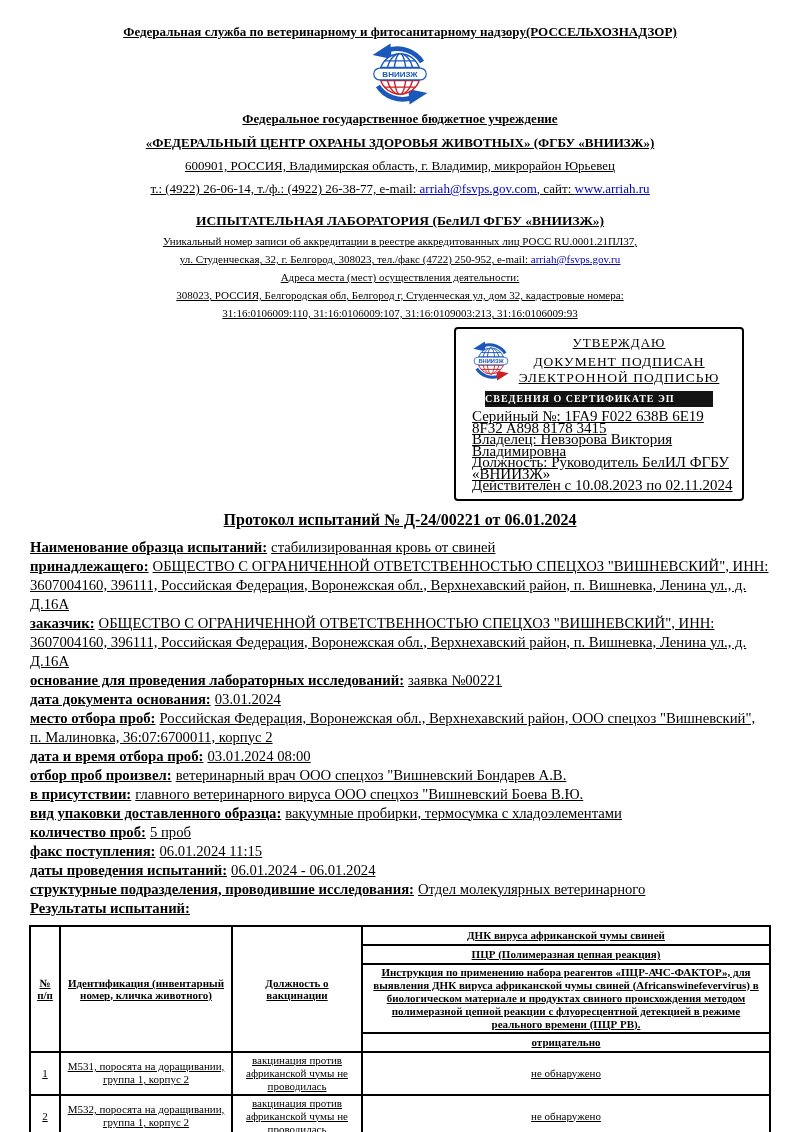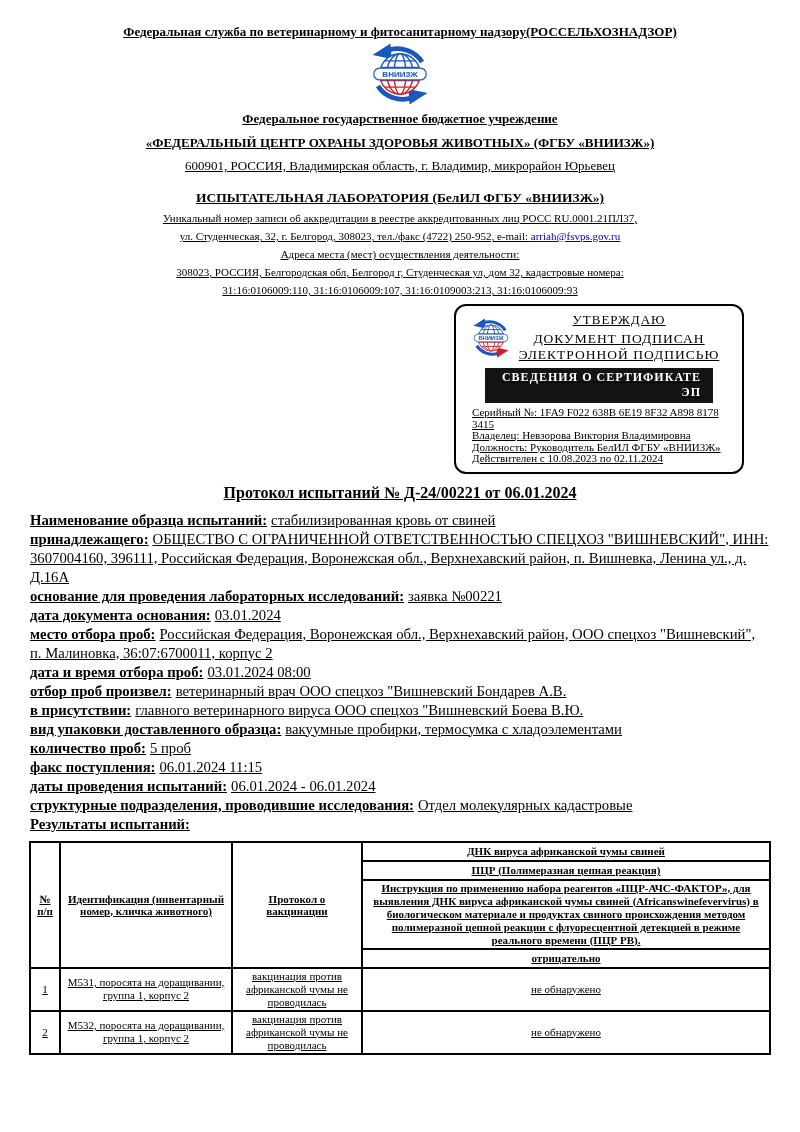--- a/index.html
+++ b/index.html
@@ -12,26 +12,26 @@
   .logo-wrap { margin:3px auto 0 auto; width:100px; }
   .org-type { font-weight:bold; font-size:13px; margin-top:2px; }
   .org-name { font-weight:bold; font-size:13px; margin-top:8px; }
   .org-addr { font-size:13px; margin-top:7px; }
   .org-contacts { font-size:13px; margin-top:7px; }
   a.doc-link { color:#0000bb; text-decoration:underline; }
 
   .lab-name { font-weight:bold; font-size:13.5px; margin-top:16px;text-align:center; }
   .lab-line { font-size:11px; margin-top:6px; }
 
-  .stamp { width:290px; margin:8px 56px 0 auto; border:2.5px solid #000; border-radius:12px; padding:6px 8px 7px 8px; position:relative; min-height:110px; }
+  .stamp { width:290px; margin:8px 56px 0 auto; border:2.5px solid #000; border-radius:4px; padding:6px 8px 7px 8px; position:relative; min-height:110px; }
   .stamp-logo { position:absolute; left:12px; top:12px; }
   .stamp-approve { text-align:center; font-size:13px; letter-spacing:1px; padding-left:40px; }
   .stamp-signed { text-align:center; font-size:13.5px; letter-spacing:1px; padding-left:40px; line-height:16px; margin-top:3px; }
-  .stamp-bar { display:block; margin:5px auto 4px auto; width:228px; background:#141414; color:#fff; font-weight:bold; font-size:12px; text-align:right; letter-spacing:1px; padding:2px 12px 3px 0; }
-  .stamp-small { font-size:11px; line-height:11.5px; padding-left:8px; }
+  .stamp-bar { display:block; margin:5px auto 4px auto; width:228px; background:#141414; color:#fff; font-weight:bold; font-size:10px; text-align:left; letter-spacing:1px; padding:2px 12px 3px 0; }
+  .stamp-small { font-size:15px; line-height:11.5px; padding-left:8px; }
 
   .doc-title { text-align:center; font-weight:bold; font-size:16px; margin-top:10px; }
 
   .fields { margin:9px 30px 0 30px; font-size:14.7px; line-height:19px; }
   .fields p { margin:0; }
   .fields b { margin-right:4px; }
 
   table.results { border-collapse:collapse; margin:7px auto 0 auto; width:740px; table-layout:fixed; font-size:11px; }
   table.results td { border:2px solid #000; vertical-align:middle; padding:1px 4px; }
   td.hc { font-weight:bold; text-align:center; }
@@ -77,20 +77,21 @@
         <line x1="34" y1="74" x2="86" y2="74"></line>
       </g>
       <rect x="16" y="42" width="88" height="20" rx="10" fill="#ffffff" stroke="#1a58bb" stroke-width="2"></rect>
       <text x="60" y="57" text-anchor="middle" font-size="13.5" font-weight="bold" fill="#1a58bb">ВНИИЗЖ</text>
     </svg>
   </div>
 
   <div class="org-type center">Федеральное государственное бюджетное учреждение</div>
   <div class="org-name center">«ФЕДЕРАЛЬНЫЙ ЦЕНТР ОХРАНЫ ЗДОРОВЬЯ ЖИВОТНЫХ» (ФГБУ «ВНИИЗЖ»)</div>
   <div class="org-addr center">600901, РОССИЯ, Владимирская область, г. Владимир, микрорайон Юрьевец</div>
+  <div class="org-contacts center"><span>т.: (4922) 26-06-14, т./ф.: (4922) 26-38-77, e-mail: </span><a href="#" class="doc-link">arriah@fsvps.gov.com</a><span>, сайт: </span><a href="#" class="doc-link">www.arriah.ru</a></div>
 
   <div class="lab-name center">ИСПЫТАТЕЛЬНАЯ ЛАБОРАТОРИЯ (БелИЛ ФГБУ «ВНИИЗЖ»)</div>
   <div class="lab-line center">Уникальный номер записи об аккредитации в реестре аккредитованных лиц РОСС RU.0001.21ПЛ37,</div>
   <div class="lab-line center"><span>ул. Студенческая, 32, г. Белгород, 308023, тел./факс (4722) 250-952, e-mail: </span><a href="#" class="doc-link">arriah@fsvps.gov.ru</a></div>
   <div class="lab-line center">Адреса места (мест) осуществления деятельности:</div>
   <div class="lab-line center">308023, РОССИЯ, Белгородская обл, Белгород г, Студенческая ул, дом 32, кадастровые номера:</div>
   <div class="lab-line center">31:16:0106009:110, 31:16:0106009:107, 31:16:0109003:213, 31:16:0106009:93</div>
 
   <div class="stamp">
     <div class="stamp-logo">
@@ -133,49 +134,50 @@
     <div class="stamp-small">Владелец: Невзорова Виктория Владимировна</div>
     <div class="stamp-small">Должность: Руководитель БелИЛ ФГБУ «ВНИИЗЖ»</div>
     <div class="stamp-small">Действителен с 10.08.2023 по 02.11.2024</div>
   </div>
 
   <div class="doc-title">Протокол испытаний № Д-24/00221 от 06.01.2024</div>
 
   <div class="fields">
     <p><b>Наименование образца испытаний:</b><span>стабилизированная кровь от свиней</span></p>
     <p><b>принадлежащего:</b><span>ОБЩЕСТВО С ОГРАНИЧЕННОЙ ОТВЕТСТВЕННОСТЬЮ СПЕЦХОЗ "ВИШНЕВСКИЙ", ИНН: 3607004160, 396111, Российская Федерация, Воронежская обл., Верхнехавский район, п. Вишневка, Ленина ул., д. Д.16А</span></p>
+    <p><b>заказчик:</b><span>ОБЩЕСТВО С ОГРАНИЧЕННОЙ ОТВЕТСТВЕННОСТЬЮ СПЕЦХОЗ "ВИШНЕВСКИЙ", ИНН: 3607004160, 396111, Российская Федерация, Воронежская обл., Верхнехавский район, п. Вишневка, Ленина ул., д. Д.16А</span></p>
     <p><b>основание для проведения лабораторных исследований:</b><span>заявка №00221</span></p>
     <p><b>дата документа основания:</b><span>03.01.2024</span></p>
     <p><b>место отбора проб:</b><span>Российская Федерация, Воронежская обл., Верхнехавский район, ООО спецхоз "Вишневский", п. Малиновка, 36:07:6700011, корпус 2</span></p>
     <p><b>дата и время отбора проб:</b><span>03.01.2024 08:00</span></p>
     <p><b>отбор проб произвел:</b><span>ветеринарный врач ООО спецхоз "Вишневский Бондарев А.В.</span></p>
     <p><b>в присутствии:</b><span>главного ветеринарного вируса ООО спецхоз "Вишневский Боева В.Ю.</span></p>
     <p><b>вид упаковки доставленного образца:</b><span>вакуумные пробирки, термосумка с хладоэлементами</span></p>
     <p><b>количество проб:</b><span>5 проб</span></p>
     <p><b>факс поступления:</b><span>06.01.2024 11:15</span></p>
     <p><b>даты проведения испытаний:</b><span>06.01.2024 - 06.01.2024</span></p>
-    <p><b>структурные подразделения, проводившие исследования:</b><span>Отдел молекулярных кадастровые</span></p>
+    <p><b>структурные подразделения, проводившие исследования:</b><span>Отдел молекулярных ветеринарного</span></p>
     <p><b>Результаты испытаний:</b><span></span></p>
   </div>
 
   <table class="results">
     <colgroup>
       <col style="width:30px">
         <col style="width:172px">
         <col style="width:130px">
         <col style="width:408px">
     </colgroup>
     <tbody>
       <tr class="hr1">
         <td rowspan="4" class="hc">
           <span>№</span><br>
           <span>п/п</span>
         </td>
         <td rowspan="4" class="hc">Идентификация (инвентарный номер, кличка животного)</td>
-        <td rowspan="4" class="hc">Протокол о вакцинации</td>
+        <td rowspan="4" class="hc">Должность о вакцинации</td>
         <td class="hc">ДНК вируса африканской чумы свиней</td>
       </tr>
       <tr class="hr2">
         <td class="hc">ПЦР (Полимеразная цепная реакция)</td>
       </tr>
       <tr class="hr3">
         <td class="instr">Инструкция по применению набора реагентов «ПЦР-АЧС-ФАКТОР», для выявления ДНК вируса африканской чумы свиней (Africanswinefevervirus) в биологическом материале и продуктах свиного происхождения методом полимеразной цепной реакции с флуоресцентной детекцией в режиме реального времени (ПЦР РВ).</td>
       </tr>
       <tr class="hr4">
         <td class="hc">отрицательно</td>

